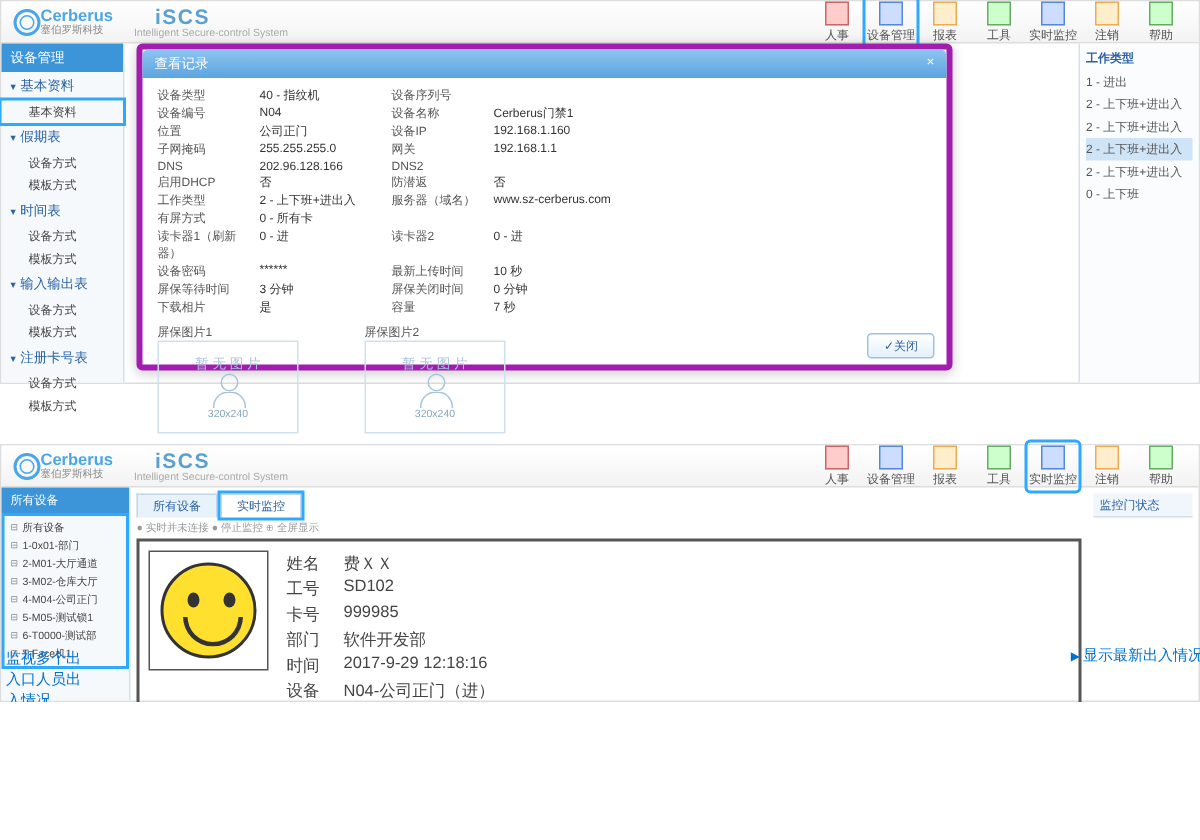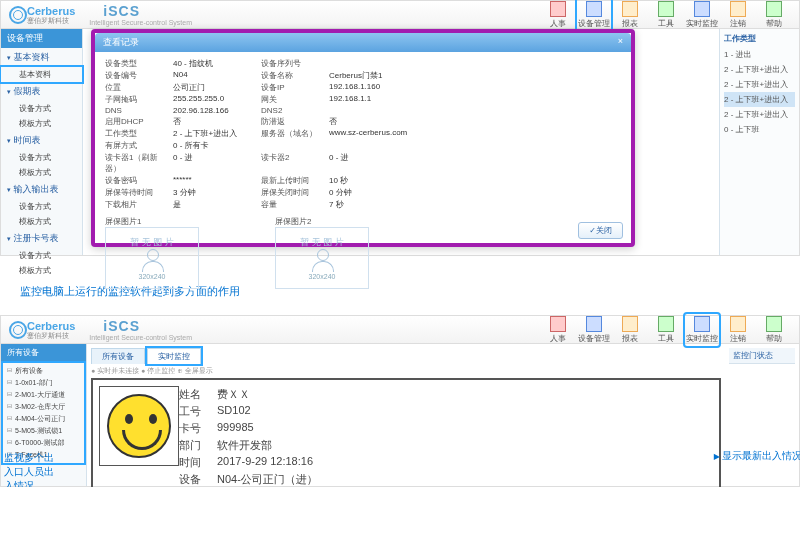--- a/index.html
+++ b/index.html
@@ -34,21 +34,21 @@
 .rside-hd{color:#2b62a4;font-weight:bold;margin-bottom:3px}
 .rside-it{padding:2px 0;color:#555}
 .rside-it.sel{background:#cfe4f6}
 
 .modal{position:absolute;left:90px;top:0;width:544px;height:218px;background:#fff;border:4px solid #a21caf;border-radius:4px;box-shadow:0 2px 8px rgba(0,0,0,.2)}
 .modal-hd{background:linear-gradient(#8ec5f0,#5ba3e0);color:#fff;font-size:9px;padding:3px 8px;border-radius:4px 4px 0 0;display:flex;justify-content:space-between}
 .modal-bd{padding:6px 10px;font-size:8px;color:#444}
 .grid4{display:grid;grid-template-columns:60px 80px 60px 80px;gap:1px 8px}
 .lbl{color:#555}
 .val{color:#333}
-.imgs{display:flex;gap:76px;margin-top:6px}
+.imgs{display:flex;gap:44px;margin-top:6px}
 .imgbox{border:1px solid #d0e0ee;width:94px;height:62px;display:flex;flex-direction:column;align-items:center;justify-content:center;color:#a8c4dc;font-size:9px}
 .ppl{width:30px;height:22px;position:relative}
 .ppl::before,.ppl::after{content:"";position:absolute;border:1px solid #a8c4dc;border-radius:50%}
 .ppl::before{width:10px;height:10px;left:10px;top:0}
 .ppl::after{width:20px;height:10px;left:5px;top:12px;border-radius:10px 10px 0 0;border-bottom:none}
 .dim{font-size:7px;color:#8ab;margin-top:2px}
 .modal-ft{position:absolute;bottom:4px;right:8px}
 .btn{border:1px solid #a0c0e0;background:linear-gradient(#fff,#e5f0fa);padding:2px 10px;border-radius:3px;font-size:8px;color:#2b62a4}
 .imglbl{font-size:8px;color:#555;display:inline-block;width:48px}
 
@@ -60,21 +60,21 @@
 .side2{width:86px;background:#f6f9fb;border-right:1px solid #d5e2ec;font-size:8px}
 .side2-hd{background:#3b95d8;color:#fff;padding:3px 6px}
 .tree{padding:2px 4px;outline:2px solid #2fa8ff;margin:2px}
 .tree-it{padding:1px 0 1px 8px;color:#444;position:relative;font-size:7px}
 .tree-it::before{content:"⊟";position:absolute;left:0;color:#888;font-size:6px}
 .main2{flex:1;padding:4px}
 .tabbar{display:flex;gap:2px;font-size:8px}
 .tab{padding:2px 10px;background:#e8f2fa;border:1px solid #c0d8ea;border-bottom:none;color:#2b62a4}
 .tab.act{background:#fff;outline:2px solid #2fa8ff}
 .crumb{font-size:7px;color:#999;padding:2px 0}
-.card{border:2px solid #555;height:120px;display:flex;padding:6px;gap:0;position:relative}
+.card{border:2px solid #555;height:120px;display:flex;padding:6px;gap:12px;position:relative}
 .photo{width:80px;height:80px;border:1px solid #555;display:flex;align-items:center;justify-content:center}
 .smile{width:64px;height:64px;border-radius:50%;background:#ffe02e;border:2px solid #333;position:relative}
 .smile::before{content:"";position:absolute;width:8px;height:10px;background:#333;border-radius:50%;left:16px;top:18px;box-shadow:24px 0 #333}
 .smile::after{content:"";position:absolute;width:34px;height:17px;border:3px solid #333;border-top:none;border-radius:0 0 30px 30px;left:13px;top:34px}
 .info{font-size:11px;color:#444}
 .info-row{display:flex;padding:1px 0}
 .ilbl{width:38px}
 .rpanel{width:74px;font-size:7px;color:#999;padding:4px}
 .rpanel-hd{background:#f0f6fb;padding:2px 4px;color:#2b62a4;border-bottom:1px solid #d5e2ec;font-size:8px}
 
@@ -219,21 +219,20 @@
           <button class="btn">✓关闭</button>
         </div>
       </div>
     </div>
   </div>
 </div>
 </div>
 
 <div class="cap">
   <br>
-  <p>监控电脑上运行的监控软件起到多方面的作用</p>
 </div>
 
 <div class="sect">
 <div class="app">
   <div class="hdr">
     <div class="logo">
       <div class="logo-ring"></div>
       <div>
         <div class="logo-txt">Cerberus</div>
         <div class="logo-sub">塞伯罗斯科技</div>

